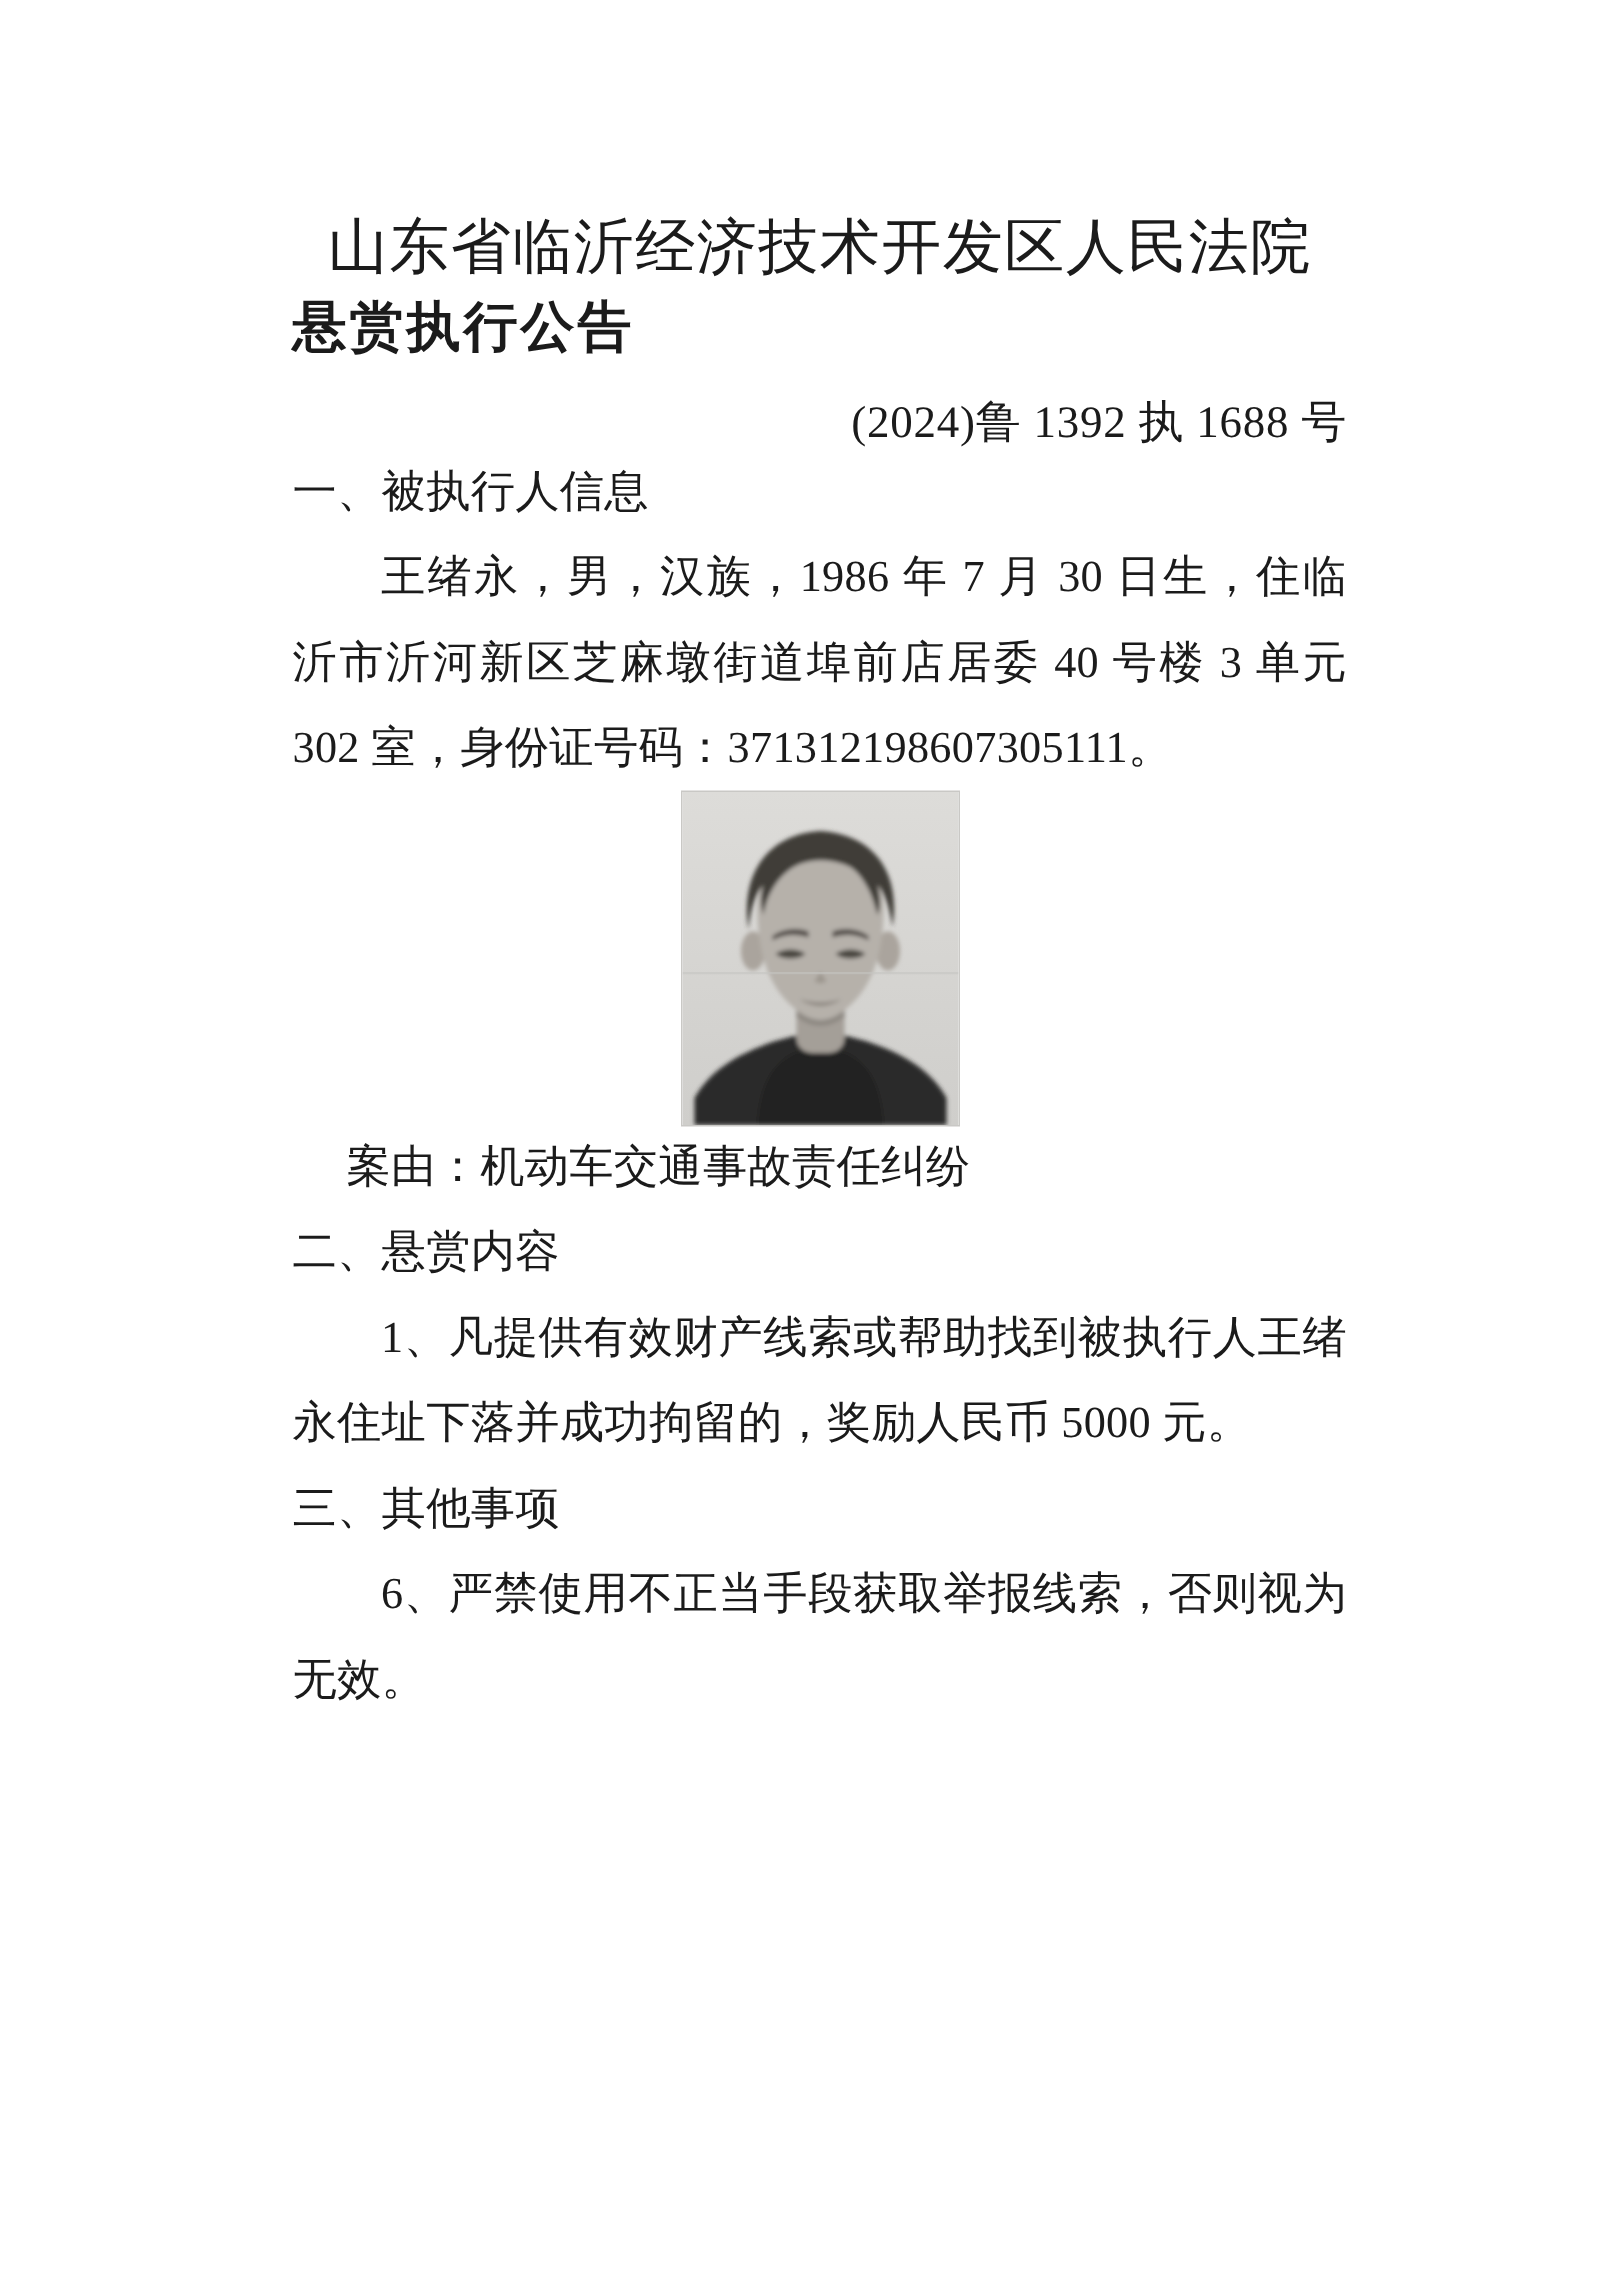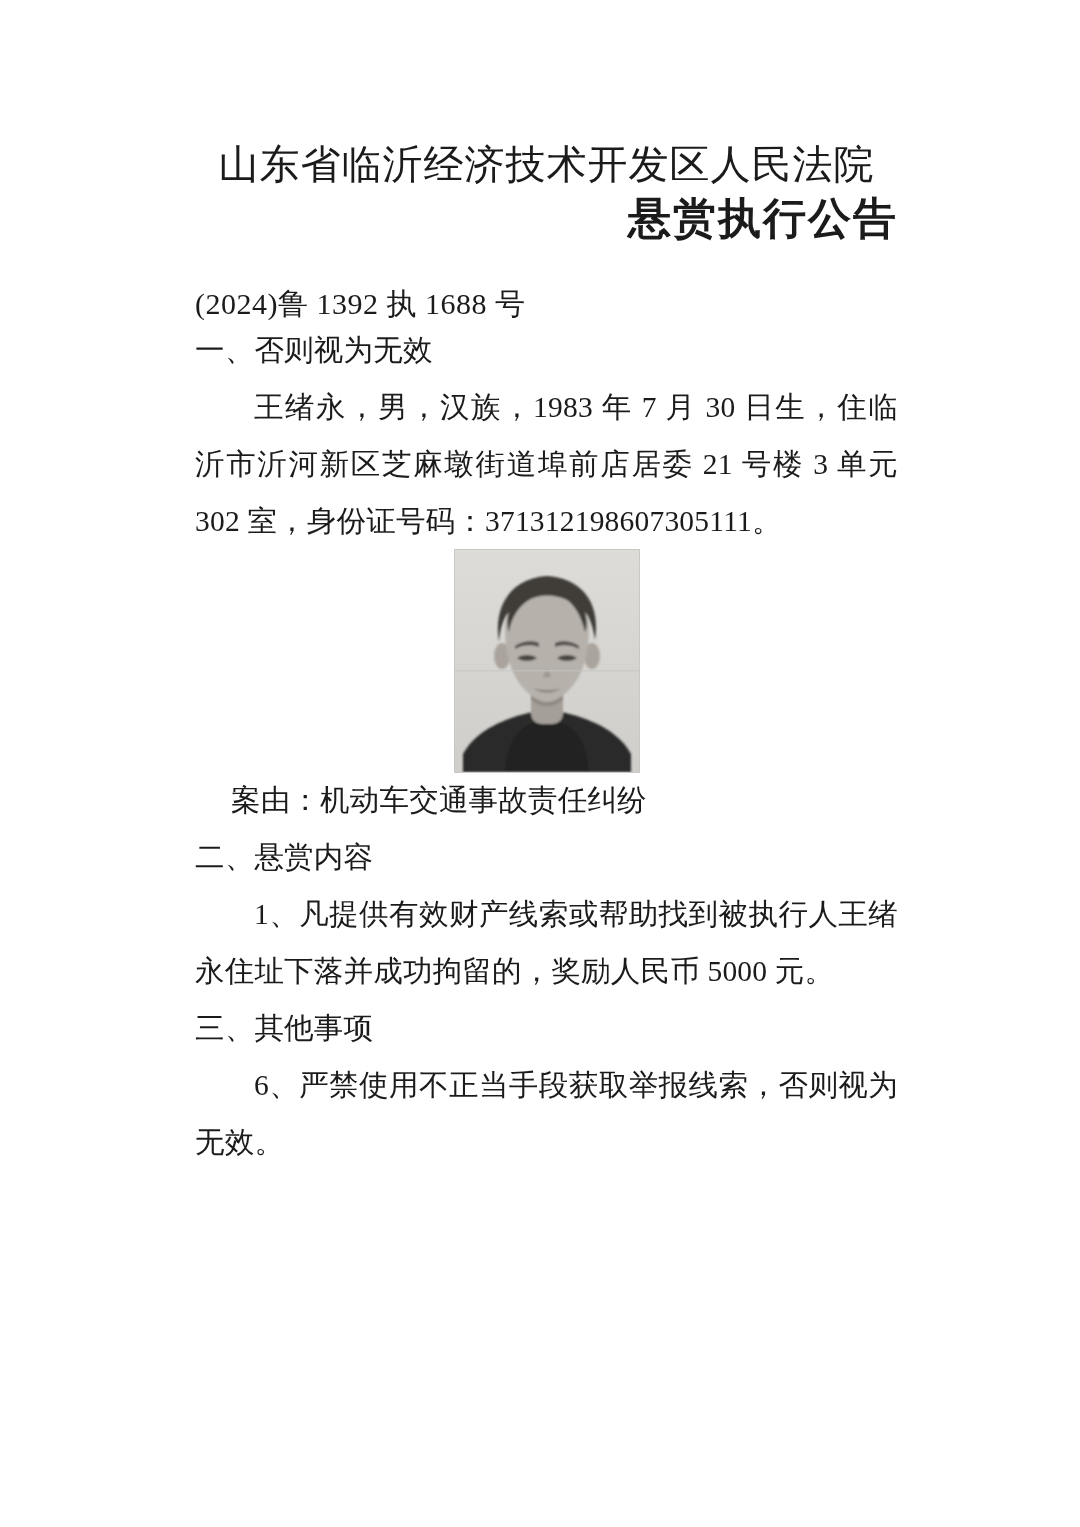--- a/index.html
+++ b/index.html
@@ -19,32 +19,32 @@
     margin: 0;
     font-size: 40px;
     line-height: 50px;
     font-weight: 400;
     text-align: center;
     letter-spacing: 1px;
     white-space: nowrap;
   }
   .notice-title {
     margin: 2px 0 0 0;
-    font-size: 43px;
+    font-size: 36px;
     line-height: 52px;
     font-weight: 700;
-    text-align: right;
+    text-align: left;
     letter-spacing: 2px;
     font-family: "Liberation Sans", "DejaVu Sans", sans-serif;
   }
   .case-number {
-    margin-top: 42px;
+    margin-top: 20px;
     font-size: 30px;
     line-height: 36px;
-    text-align: left;
+    text-align: right;
     letter-spacing: 0.5px;
     font-family: Liberation Serif, serif;
   }
   .body-block p, .body-block h3 {
     margin: 0;
     font-size: 29.5px;
     line-height: 57px;
     font-weight: 400;
     text-align: justify;
     letter-spacing: 0.2px;
@@ -67,23 +67,23 @@
 
   <h1 class="court-title">山东省临沂经济技术开发区人民法院</h1>
 
   <h2 class="notice-title">悬赏执行公告</h2>
 
   <div class="case-number">(2024)鲁 1392 执 1688 号</div>
 
   <div class="body-block">
 
 
-    <h3>一、否则视为无效</h3>
+    <h3>一、被执行人信息</h3>
 
-    <p class="indent2">王绪永，男，汉族，1983 年 7 月 30 日生，住临沂市沂河新区芝麻墩街道埠前店居委 21 号楼 3 单元 302 室，身份证号码：371312198607305111。</p>
+    <p class="indent2">王绪永，男，汉族，1986 年 7 月 30 日生，住临沂市沂河新区芝麻墩街道埠前店居委 40 号楼 3 单元 302 室，身份证号码：371312198607305111。</p>
 
     <div class="photo-wrap">
       <svg viewBox="0 0 184 222" width="184" height="222" xmlns="http://www.w3.org/2000/svg" role="img">
         <defs>
           <filter id="soft" x="-10%" y="-10%" width="120%" height="120%">
             <feGaussianBlur stdDeviation="1.3"></feGaussianBlur>
           </filter>
           <linearGradient id="bg" x1="0" y1="0" x2="0" y2="1">
             <stop offset="0" stop-color="#dddcd9"></stop>
             <stop offset="1" stop-color="#cfcecb"></stop>

